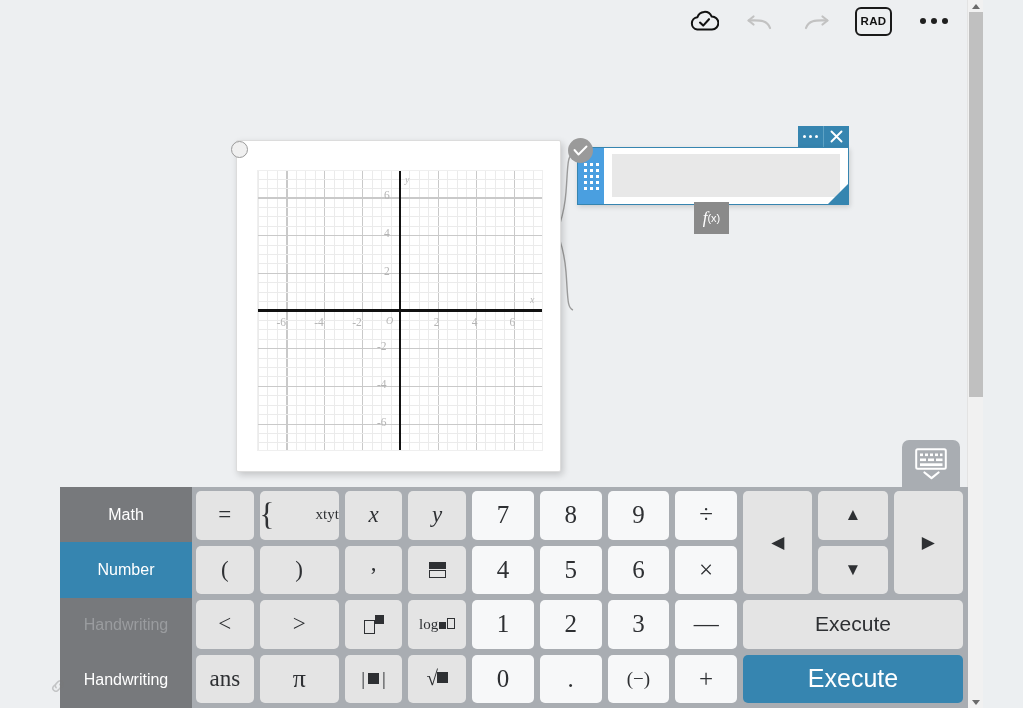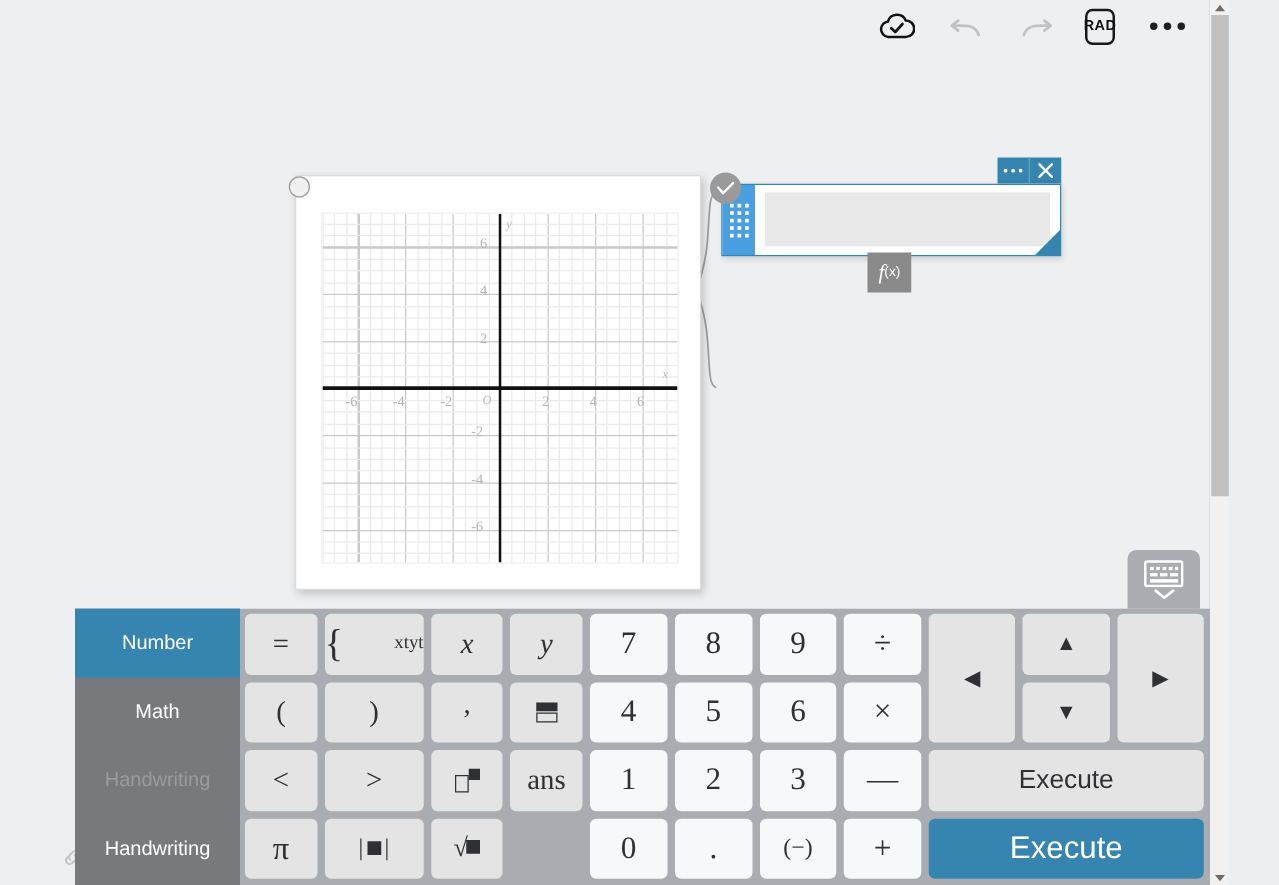--- a/index.html
+++ b/index.html
@@ -13,21 +13,21 @@
 
   
   #toolbar {
     position: absolute; left: 0; top: 0; width: 968px; height: 42px;
     display: flex; align-items: center; justify-content: flex-end;
     gap: 22px; padding-right: 14px;
   }
   .tb-btn { width: 34px; height: 34px; display: flex; align-items: center; justify-content: center; cursor: pointer; }
   .tb-btn svg { display: block; }
   .rad-box {
-    width: 24px; height: 29px; border: 2.2px solid #1a1a1a; border-radius: 6px;
+    width: 37px; height: 29px; border: 2.2px solid #1a1a1a; border-radius: 6px;
     display: flex; align-items: center; justify-content: center;
     font-size: 11.5px; font-weight: bold; color: #111; letter-spacing: .3px;
     cursor: pointer; background: transparent;
   }
   .dots-h { display: flex; gap: 5px; cursor: pointer; padding: 6px; }
   .dots-h i { width: 6px; height: 6px; border-radius: 50%; background: #1f1f1f; display: block; }
 
   
   #vscroll {
     position: absolute; right: 40px; top: 0; width: 16px; height: 708px;
@@ -388,22 +388,22 @@
       </g>
     </svg>
     <svg width="17" height="9" viewBox="0 0 17 9">
       <path d="M1.5 1.5 L8.5 7.2 L15.5 1.5" fill="none" stroke="#fff" stroke-width="2.2" stroke-linecap="round" stroke-linejoin="round"></path>
     </svg>
   </div>
 
   <div id="keyboard">
 
     <div id="kb-tabs">
+      <div class="kb-tab">Math</div>
       <div class="kb-tab active">Number</div>
-      <div class="kb-tab">Math</div>
       <div class="kb-tab disabled">Handwriting</div>
       <div class="kb-tab">Handwriting</div>
     </div>
 
     <div class="kb-sections">
 
       <div id="fn-grid" class="grid4">
         <div class="key">=</div>
 
         <div class="key">
@@ -428,20 +428,27 @@
               <span class="bar-bot"></span>
           </span>
         </div>
 
         <div class="key">&lt;</div>
         <div class="key">&gt;</div>
         <div class="key">
           <span class="pw">
             <span class="box-o"></span>
               <span class="box-f"></span>
+          </span>
+        </div>
+        <div class="key">
+          <span class="logk">
+            <span>log</span>
+              <span class="sq-f"></span>
+              <span class="sq-o"></span>
           </span>
         </div>
 
         <div class="key">ans</div>
         <div class="key" style="font-size:26px">π</div>
         <div class="key">
           <span class="absk">|<span class="sq"></span>|</span>
         </div>
         <div class="key">
           <span class="sqrtk">√<span class="sq"></span></span>

